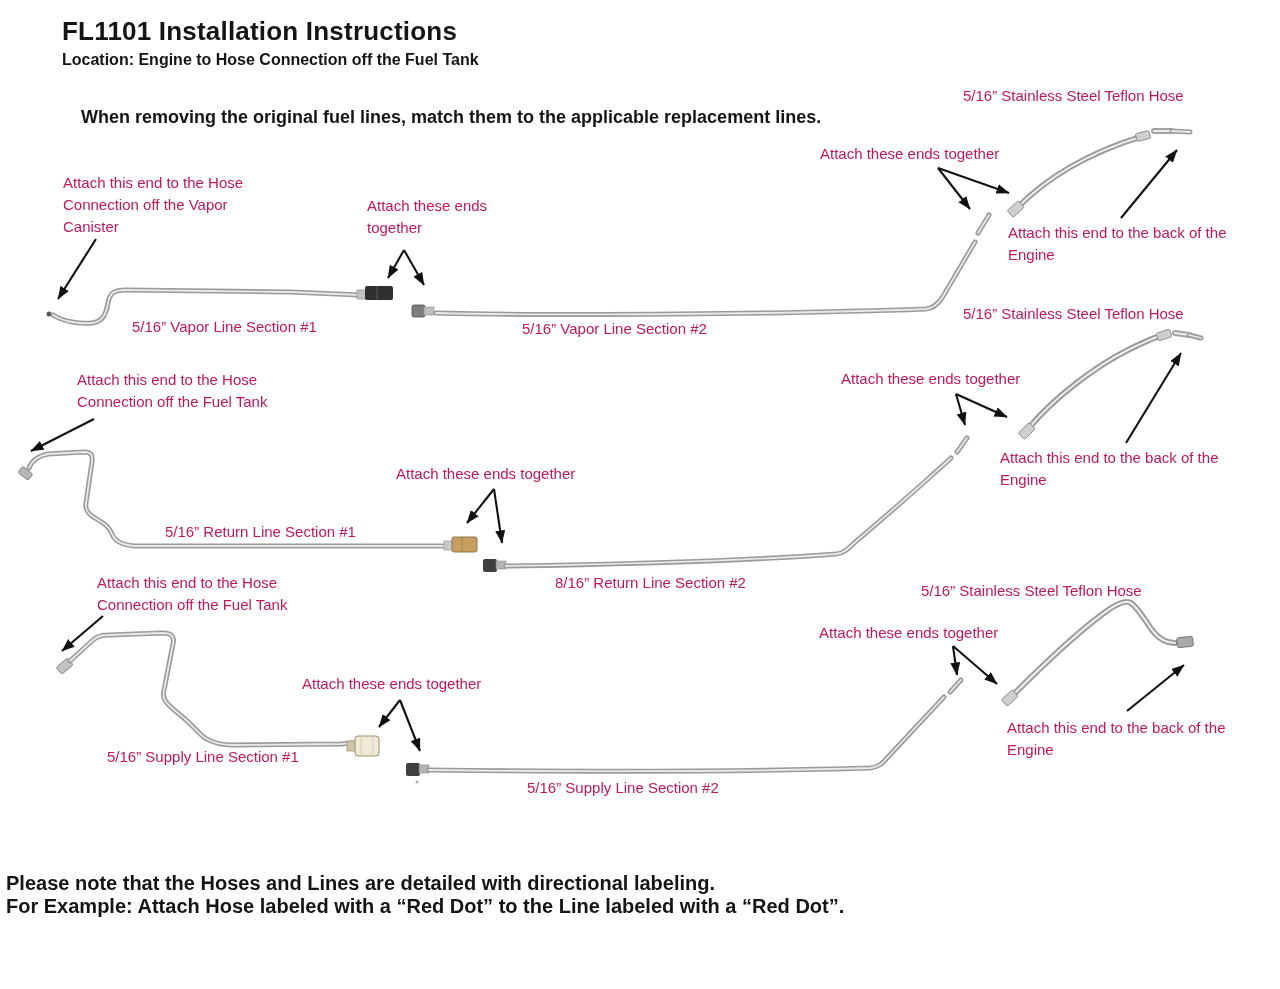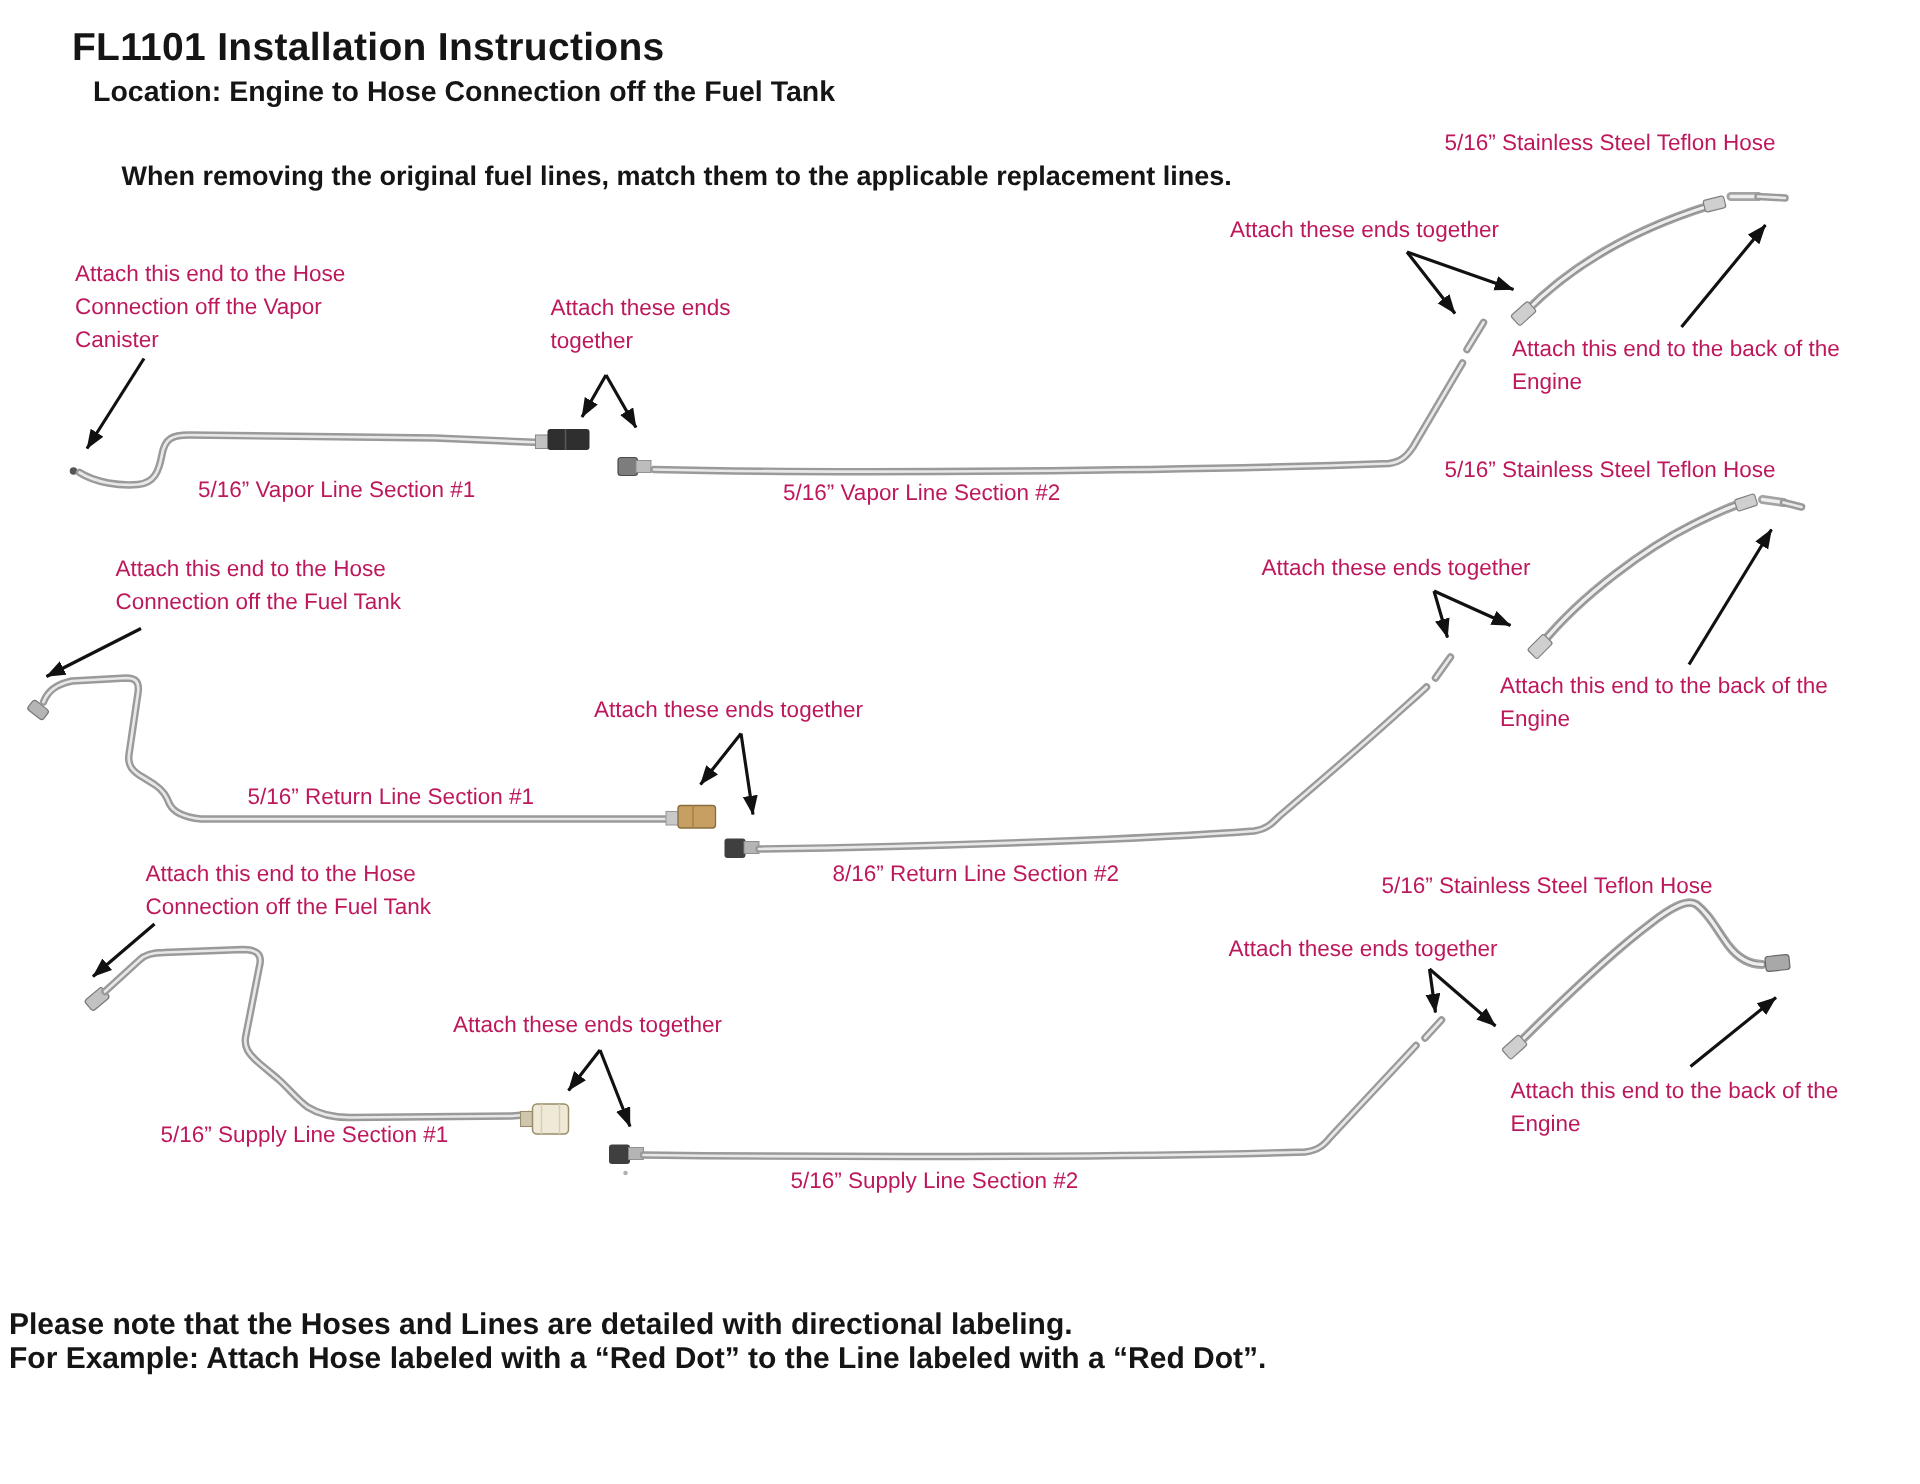--- a/index.html
+++ b/index.html
@@ -3,21 +3,21 @@
 <meta charset="utf-8">
 <style>
   html,body { margin:0; padding:0; background:#ffffff; }
   .page {
     position:relative; width:1280px; height:989px; background:#ffffff;
     font-family:"Liberation Sans", sans-serif; overflow:hidden;
   }
   .art { position:absolute; left:0; top:0; }
   .t { position:absolute; color:#151515; }
   .hdr1 { font-size:26px; font-weight:700; letter-spacing:0.2px; }
-  .hdr2 { font-size:19px; font-weight:700; }
+  .hdr2 { font-size:16px; font-weight:700; }
   .hdr3 { font-size:18px; font-weight:700; }
   .lbl  { font-size:15px; line-height:22px; color:#be185d; }
   .nw   { white-space:nowrap; }
   .foot { font-size:20px; font-weight:700; line-height:22px; }
   
   .tube-o { fill:none; stroke:#9a9a9a; stroke-width:5;   stroke-linecap:round; stroke-linejoin:round; }
   .tube-i { fill:none; stroke:#e8e8e8; stroke-width:1.8; stroke-linecap:round; stroke-linejoin:round; }
   .hose-o { fill:none; stroke:#a3a3a3; stroke-width:6;   stroke-linecap:round; }
   .hose-b { fill:none; stroke:#8f8f8f; stroke-width:4; stroke-dasharray:2 2; stroke-linecap:round; }
   .hose-i { fill:none; stroke:#ededed; stroke-width:2.2; stroke-linecap:round; }
@@ -157,28 +157,28 @@
         <path class="arrow" d="M 103,616 L 62,651" marker-end="url(#ah)"></path>
         <path class="arrow" d="M 400,700 L 379,727" marker-end="url(#ah)"></path>
         <path class="arrow" d="M 400,700 L 420,751" marker-end="url(#ah)"></path>
         <path class="arrow" d="M 953,646 L 957,675" marker-end="url(#ah)"></path>
         <path class="arrow" d="M 953,646 L 997,684" marker-end="url(#ah)"></path>
         <path class="arrow" d="M 1127,711 L 1184,665" marker-end="url(#ah)"></path>
       </g>
     </g>
   </svg>
 
-  <div class="t hdr1" style="left:48px; top:16px;">FL1101 Installation Instructions</div>
+  <div class="t hdr1" style="left:62px; top:16px;">FL1101 Installation Instructions</div>
   <div class="t hdr2" style="left:62px; top:51px;">Location: Engine to Hose Connection off the Fuel Tank</div>
   <div class="t hdr3" style="left:47px; top:107px;margin-left:34px;">When removing the original fuel lines, match them to the applicable replacement lines.</div>
 
   <div class="t lbl nw" style="left:963px; top:85px;">5/16” Stainless Steel Teflon Hose</div>
   <div class="t lbl nw" style="left:820px; top:143px;">Attach these ends together</div>
   <div class="t lbl" style="left:1008px; top:222px; width:230px;">Attach this end to the back of the Engine</div>
-  <div class="t lbl" style="left:50px; top:172px; width:205px;">Attach this end to the Hose Connection off the Vapor Canister</div>
+  <div class="t lbl" style="left:63px; top:172px; width:205px;">Attach this end to the Hose Connection off the Vapor Canister</div>
   <div class="t lbl" style="left:367px; top:195px; width:140px;">Attach these ends together</div>
   <div class="t lbl nw" style="left:132px; top:296px;margin-top:20px;">5/16” Vapor Line Section #1</div>
   <div class="t lbl nw" style="left:522px; top:318px;">5/16” Vapor Line Section #2</div>
 
   <div class="t lbl" style="left:77px; top:369px; width:218px;">Attach this end to the Hose Connection off the Fuel Tank</div>
   <div class="t lbl nw" style="left:963px; top:303px;">5/16” Stainless Steel Teflon Hose</div>
   <div class="t lbl nw" style="left:841px; top:368px;">Attach these ends together</div>
   <div class="t lbl" style="left:1000px; top:447px; width:230px;">Attach this end to the back of the Engine</div>
   <div class="t lbl nw" style="left:396px; top:463px;">Attach these ends together</div>
   <div class="t lbl nw" style="left:165px; top:521px;">5/16” Return Line Section #1</div>

